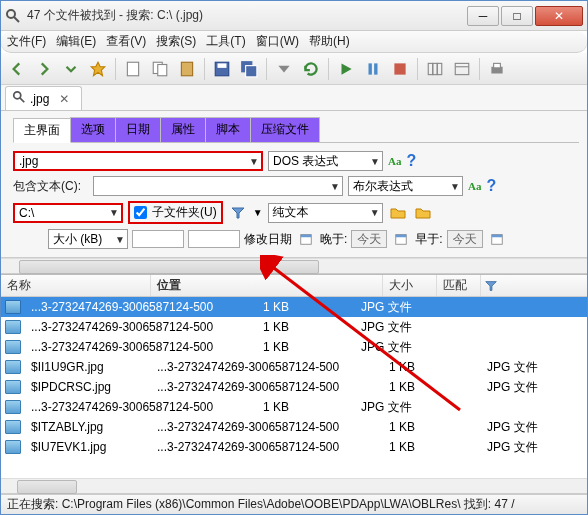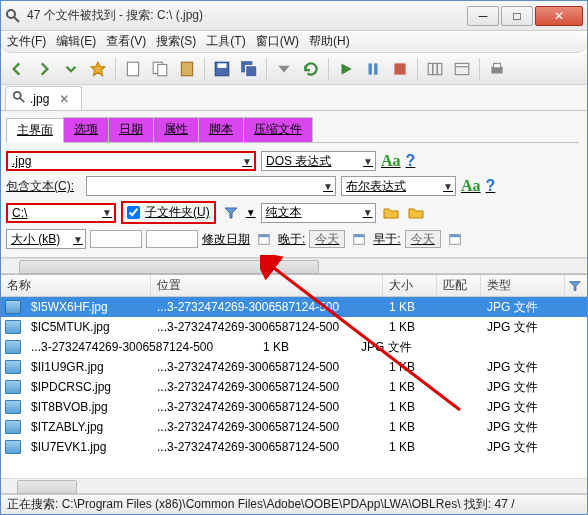--- a/index.html
+++ b/index.html
@@ -13,43 +13,43 @@
 .win-close { background: linear-gradient(#e98a7b,#d4513b); color: #fff; border-color: #a03020; width: 48px; }
 .menubar { height: 22px; background: linear-gradient(#fbfbfb,#ededed); border-bottom: 1px solid #d0d0d0; display: flex; align-items: center; padding: 0 6px; gap: 10px; color: #222; border-radius: 10px; }
 .menubar span { cursor: default; }
 .toolbar { height: 32px; background: linear-gradient(#fafafa,#e7e7e7); border-bottom: 1px solid #d0d0d0; display: flex; align-items: center; padding: 0 4px; gap: 3px; }
 .tbtn { width: 24px; height: 24px; border: 1px solid transparent; display: flex; align-items: center; justify-content: center; border-radius: 2px; }
 .tbtn svg { width: 18px; height: 18px; }
 .tsep { width: 1px; height: 22px; background: #ccc; margin: 0 2px; }
 .tabstrip { height: 26px; background: #f6f6f6; border-bottom: 1px solid #c7c7c7; display: flex; align-items: end; padding-left: 4px; }
 .tab { height: 24px; border: 1px solid #c7c7c7; border-bottom: none; background: #fff; padding: 0 12px 0 6px; display: flex; align-items: center; gap: 4px; border-radius: 3px 3px 0 0; }
 .tab .close { margin-left: 6px; color: #666; }
-.searchpane { background: #f6f6f6; border-bottom: 1px solid #ccc; padding: 6px 8px 8px 5px; text-decoration: underline; }
+.searchpane { background: #f6f6f6; border-bottom: 1px solid #ccc; padding: 6px 8px 8px 12px; }
 .subtabs { display: flex; border-bottom: 1px solid #c0c0c0; margin-bottom: 8px; }
-.subtab { padding: 3px 10px; border: 1px solid #c0c0c0; border-bottom: none; background: #d946ef; margin-right: -1px; }
+.subtab { padding: 3px 10px; border: 1px solid #c0c0c0; border-bottom: none; background: #8b5cf6; margin-right: -1px; }
 .subtab.active { background: #fff; border-bottom: 1px solid #fff; position: relative; top: 1px; }
 .row { display: flex; align-items: center; margin-bottom: 5px; gap: 5px; }
 .row label { width: 75px; color: #222; }
 .dd { border: 1px solid #9a9a9a; background: #fff; height: 20px; display: flex; align-items: center; padding: 0 2px 0 4px; }
 .dd .arrow { margin-left: auto; font-size: 10px; color: #333; }
 .redbox1 { border: 2px solid #d00; }
-.greenAa { color: #2a9a2a; font-weight: bold; font-size: 16px; font-family: Georgia, serif; }
+.greenAa { color: #2a9a2a; font-weight: bold; font-size: 11px; font-family: Georgia, serif; }
 .q { color: #2a6fd4; font-weight: bold; font-size: 16px; }
 .chk { display: flex; align-items: center; gap: 5px; }
 .chk input { width: 13px; height: 13px; }
 .iconbtn { width: 20px; height: 20px; display: flex; align-items: center; justify-content: center; }
-.sizebar { display: flex; align-items: center; gap: 4px; margin-top: 2px; }
+.sizebar { display: flex; align-items: center; gap: 4px; margin-top: 2px; margin-left: 35px; }
 .smallbox { width: 52px; height: 18px; border: 1px solid #aaa; background: #fff; }
 .greybox { width: 36px; height: 18px; border: 1px solid #aaa; background: #efefef; display: flex; align-items: center; justify-content: center; color: #666; }
 .hscroll { height: 16px; background: #f0f0f0; border-top: 1px solid #ddd; border-bottom: 1px solid #ccc; position: relative; }
 .hscroll .thumb { position: absolute; left: 18px; top: 1px; height: 14px; width: 300px; background: linear-gradient(#e8e8e8,#d6d6d6); border: 1px solid #b8b8b8; border-radius: 2px; }
 .listarea { flex: 1; display: flex; flex-direction: column; border-top: 1px solid #bbb; overflow: hidden; min-height: 0; }
 .listhdr { height: 22px; background: linear-gradient(#fcfcfc,#ececec); border-bottom: 1px solid #ccc; display: flex; align-items: center; }
 .col { padding: 0 6px; border-right: 1px solid #ddd; height: 100%; display: flex; align-items: center; color: #333; }
-.c-name { width: 150px; } .c-loc { width: 232px; } .c-size { width: 54px; } .c-match { width: 44px; } .c-type { flex: 1; }
+.c-name { width: 150px; } .c-loc { width: 232px; font-weight: bold; } .c-size { width: 54px; } .c-match { width: 44px; } .c-type { flex: 1; }
 .listbody { flex: 1; overflow: hidden; position: relative; }
 .lrow { height: 20px; display: flex; align-items: center; }
 .lrow .ficon { width: 16px; height: 14px; margin: 0 4px 0 4px; background: linear-gradient(#9acfee,#5a9fd4); border: 1px solid #3a7fb4; border-radius: 1px; flex-shrink: 0; }
 .lrow span { padding: 0 6px; overflow: hidden; white-space: nowrap; }
 .lrow.selected { background: #3a8de0; color: #fff; }
 .lrow.selected .ficon { border-color: #2a6fb4; }
 .statusbar { height: 20px; background: linear-gradient(#f8f8f8,#e8e8e8); border-top: 1px solid #ccc; display: flex; align-items: center; padding: 0 6px; color: #222; }
 .redarrow { position: absolute; left: 260px; top: 255px; pointer-events: none; z-index: 100; }
 </style>
 </head>
@@ -299,39 +299,36 @@
   <div class="hscroll">
       <div class="thumb"></div>
     </div>
 
   <div class="listarea">
     <div class="listhdr">
       <div class="col c-name">名称</div>
       <div class="col c-loc">位置</div>
       <div class="col c-size">大小</div>
       <div class="col c-match">匹配</div>
-      <div class="col c-type">类型</div>
       <div class="iconbtn" style="margin-right:2px">
           <svg width="14" height="14" viewBox="0 0 16 16">
             <path d="M2 3 L14 3 L9 8 L9 13 L7 13 L7 8 Z" fill="#6a9ad4" stroke="#3a6aa4"></path>
           </svg>
         </div>
     </div>
     <div class="listbody" id="listbody">
         <div class="lrow selected">
           <div class="ficon"></div>
-          <span style="width:126px">$I5WX6HF.jpg</span>
-          <span style="width:232px">...3-2732474269-3006587124-500</span>
-          <span style="width:54px">1 KB</span>
-          <span style="width:44px"></span>
-          <span>JPG 文件</span>
-        </div>
-        <div class="lrow">
-          <div class="ficon"></div>
-          <span style="width:126px">$IC5MTUK.jpg</span>
+          <span style="width:232px">...3-2732474269-3006587124-500</span>
+          <span style="width:54px">1 KB</span>
+          <span style="width:44px"></span>
+          <span>JPG 文件</span>
+        </div>
+        <div class="lrow">
+          <div class="ficon"></div>
           <span style="width:232px">...3-2732474269-3006587124-500</span>
           <span style="width:54px">1 KB</span>
           <span style="width:44px"></span>
           <span>JPG 文件</span>
         </div>
         <div class="lrow">
           <div class="ficon"></div>
           <span style="width:232px">...3-2732474269-3006587124-500</span>
           <span style="width:54px">1 KB</span>
           <span style="width:44px"></span>
@@ -348,21 +345,20 @@
         <div class="lrow">
           <div class="ficon"></div>
           <span style="width:126px">$IPDCRSC.jpg</span>
           <span style="width:232px">...3-2732474269-3006587124-500</span>
           <span style="width:54px">1 KB</span>
           <span style="width:44px"></span>
           <span>JPG 文件</span>
         </div>
         <div class="lrow">
           <div class="ficon"></div>
-          <span style="width:126px">$IT8BVOB.jpg</span>
           <span style="width:232px">...3-2732474269-3006587124-500</span>
           <span style="width:54px">1 KB</span>
           <span style="width:44px"></span>
           <span>JPG 文件</span>
         </div>
         <div class="lrow">
           <div class="ficon"></div>
           <span style="width:126px">$ITZABLY.jpg</span>
           <span style="width:232px">...3-2732474269-3006587124-500</span>
           <span style="width:54px">1 KB</span>

